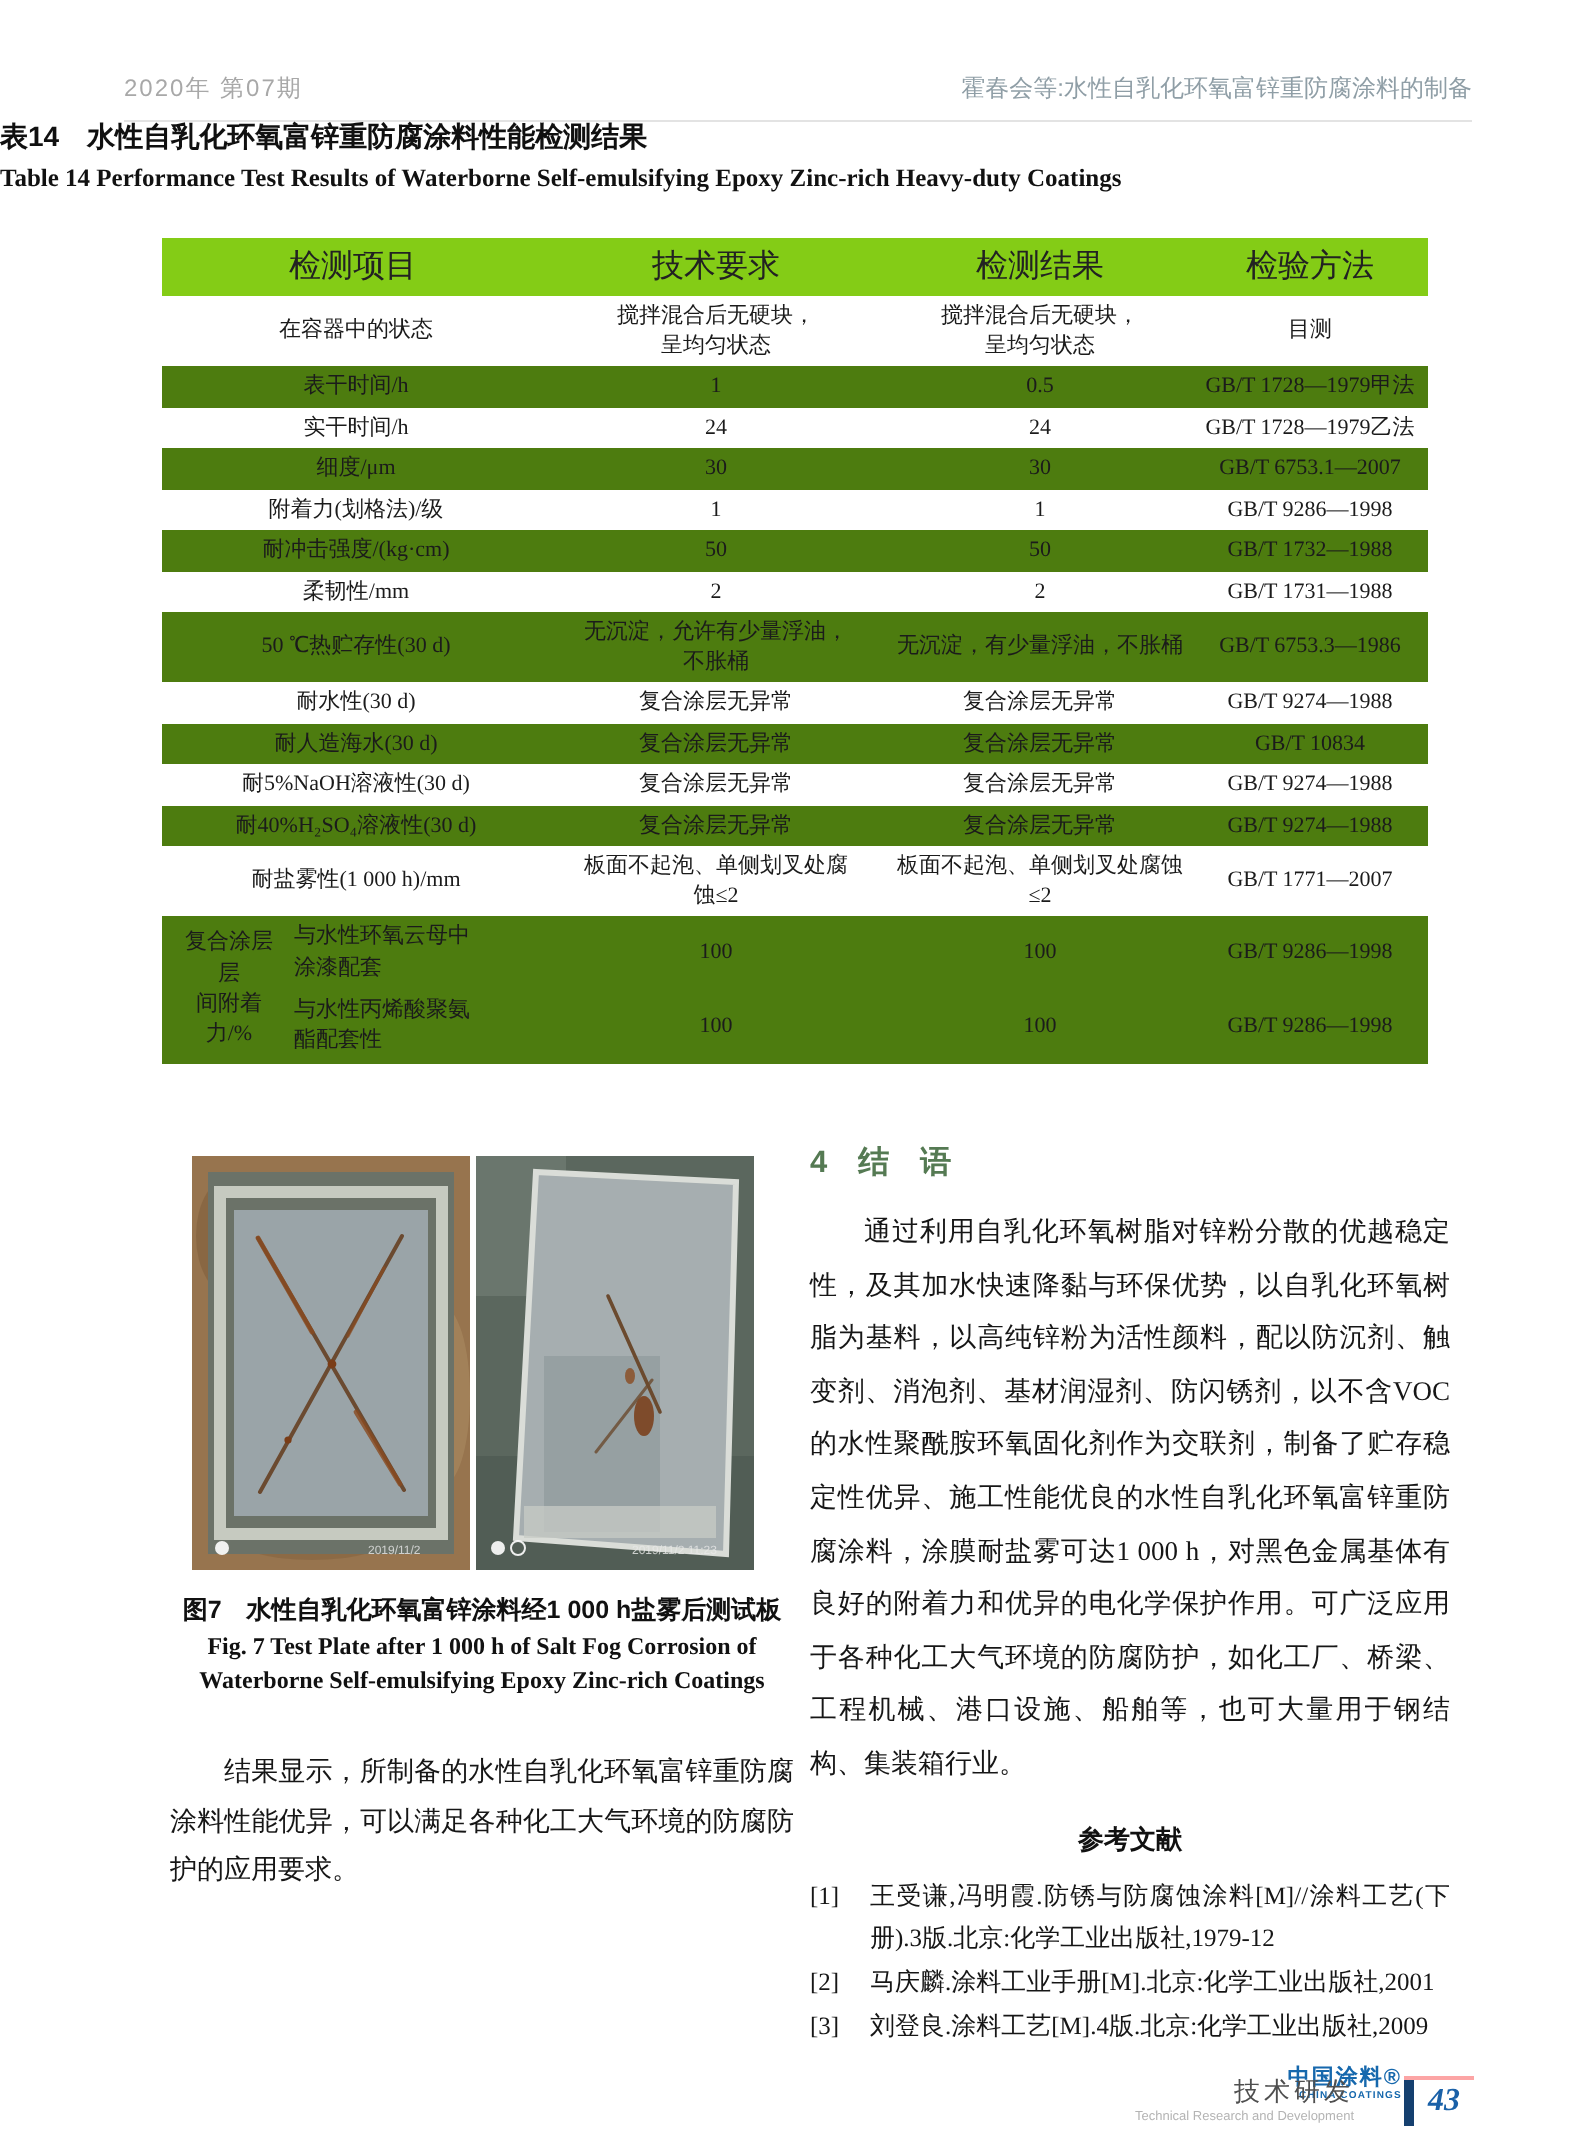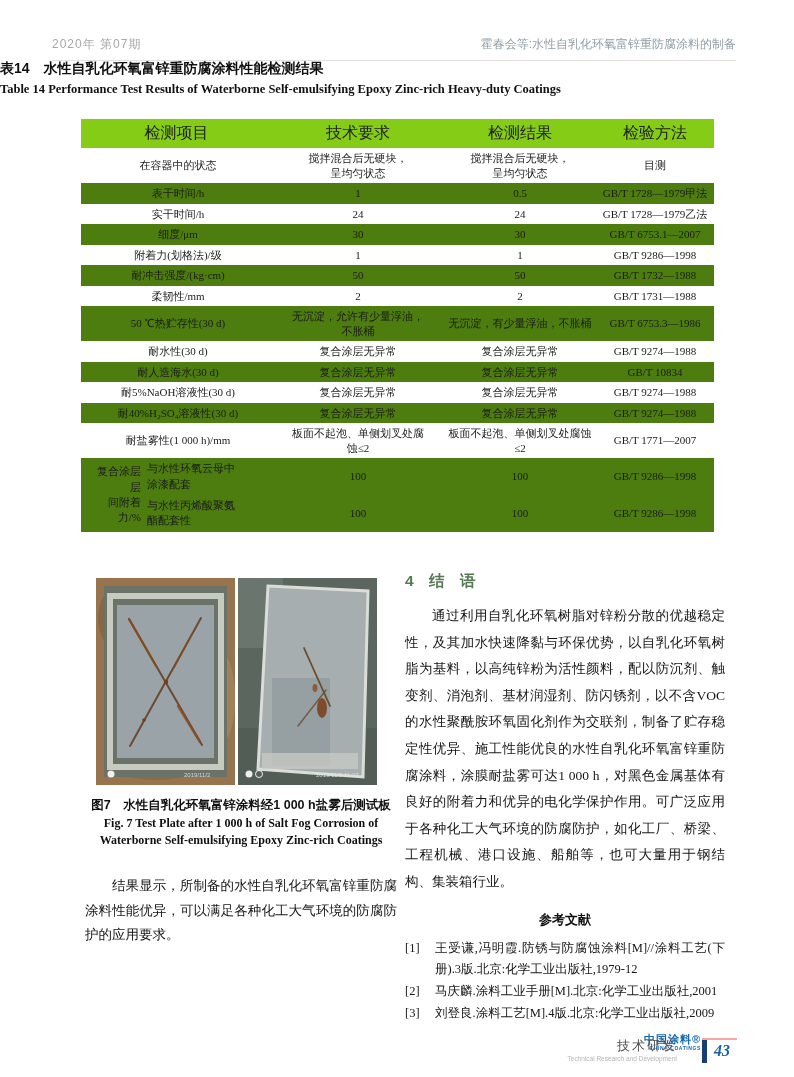--- a/index.html
+++ b/index.html
@@ -1,40 +1,40 @@
 <!DOCTYPE html>
 <html><head>
 <meta charset="utf-8">
 <style>
   html,body{margin:0;padding:0;background:#ffffff;}
   .page{position:relative;width:794px;height:1077px;background:#fff;overflow:hidden;
         font-family:"Liberation Sans",sans-serif;color:#222;}
 
   
-  .hdr{position:absolute;top:36px;left:52px;right:58px;display:flex;
+  .hdr{position:absolute;top:36px;left:62px;right:58px;display:flex;
        justify-content:space-between;align-items:flex-end;padding-bottom:7px;
        border-bottom:1px solid #e3e3e3;font-size:12px;}
   .hdr-left{color:#a8a8a8;letter-spacing:1px;}
   .hdr-right{color:#8f9ea6;}
 
   
   .titles{position:absolute;top:60px;left:0;right:0;text-align:left;}
   .t-zh{font-size:14px;font-weight:bold;color:#101010;}
   .t-en{font-size:12.5px;font-weight:bold;font-family:"Liberation Serif",serif;margin-top:4px;color:#111;}
 
   
   table.perf{position:absolute;top:119px;left:81px;width:633px;border-collapse:collapse;
        font-family:"Liberation Serif",serif;font-size:11px;color:#1b1b1b;table-layout:fixed;}
   table.perf th{background:#84cc16;font-family:"Liberation Sans",sans-serif;font-weight:normal;
        font-size:16px;padding:4px 2px;color:#222;}
   table.perf td{padding:3px 4px;text-align:center;vertical-align:middle;line-height:1.32;
        white-space:pre-line;}
   table.perf td.c1{text-align:center;padding-left:7px;}
   table.perf tr.shade td{background:#4d7c0f;}
-  table.perf td.gl{text-align:right;padding-left:7px;line-height:1.4;}
+  table.perf td.gl{text-align:center;padding-left:7px;line-height:1.4;}
   table.perf td.sub{text-align:left;padding-left:2px;line-height:1.4;}
 
   
   .leftcol{position:absolute;left:85px;top:578px;width:312px;}
   .photos{display:flex;gap:3px;padding-left:11px;}
   .photo{width:139px;height:207px;display:block;}
   .figcap{margin-top:11px;text-align:center;font-weight:bold;color:#111;}
   .figcap-zh{font-size:12.5px;line-height:1.5;}
   .figcap-en{font-size:12px;font-family:"Liberation Serif",serif;line-height:1.45;}
   .lead{margin-top:24px;font-family:"Liberation Serif",serif;font-size:13.5px;

